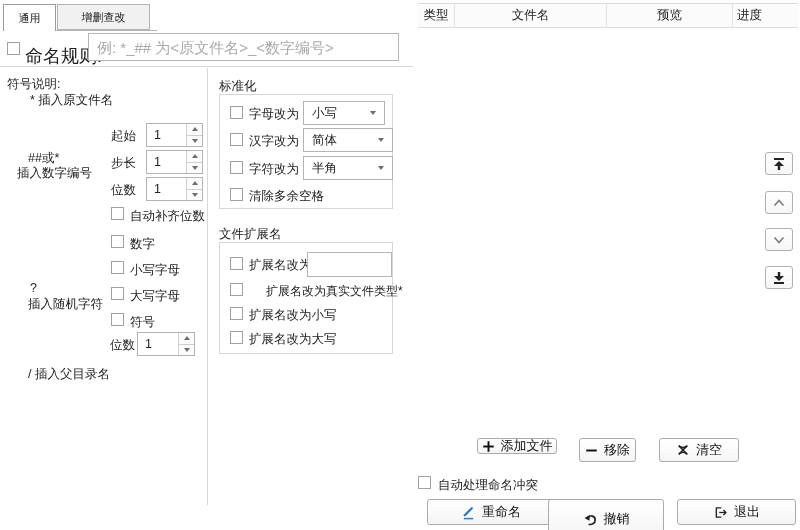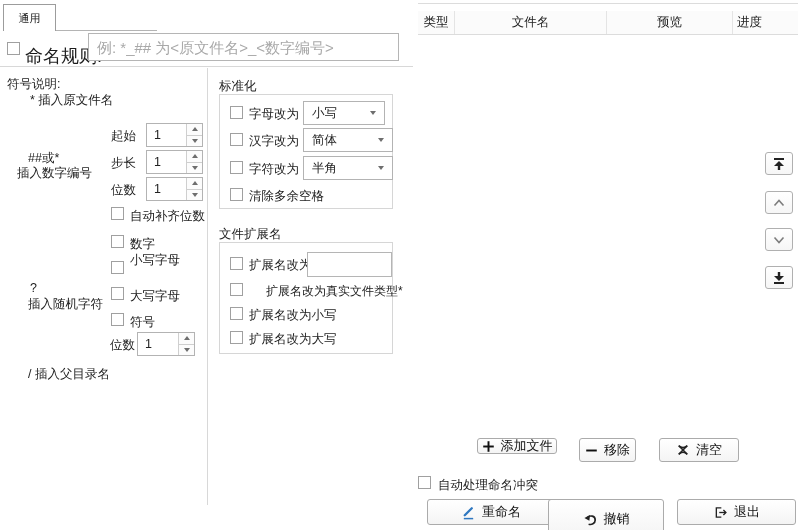--- a/index.html
+++ b/index.html
@@ -31,37 +31,40 @@
   .spin-btn.up { border-bottom:1px solid #cfcfcf; }
   .tri-up { width:0; height:0; border-left:3.5px solid transparent; border-right:3.5px solid transparent; border-bottom:4.5px solid #6e6e6e; }
   .tri-down { width:0; height:0; border-left:3.5px solid transparent; border-right:3.5px solid transparent; border-top:4.5px solid #6e6e6e; }
 
   
   .dd { border:1px solid #b3b3b3; background:#fff; display:flex; align-items:center; padding-left:8px; font-size:12.5px; position:absolute; }
   .dd .caret { position:absolute; right:8px; top:50%; margin-top:-2px; }
 
   
   #tbl { border-top:1px solid #dcdcdc; border-bottom:1px solid #d4d4d4; background:#fff; }
-  #tbl-head { display:flex; height:24px; background:#fbfbfb; border-bottom:1px solid #dcdcdc;margin-top:7px; }
+  #tbl-head { display:flex; height:24px; background:#fbfbfb; border-bottom:1px solid #dcdcdc; }
   .th { display:flex; align-items:center; justify-content:center; font-size:12.5px; color:#222; border-right:1px solid #e4e4e4; }
   .th:last-child { border-right:none; justify-content:flex-start; padding-left:4px;text-align:center; }
 
   
   .btn { display:flex; align-items:center; justify-content:center; gap:6px; border:1px solid #ababab; border-radius:3px; background:linear-gradient(#ffffff,#f4f4f4); font-size:13px; color:#111; cursor:default; }
   .sqbtn { display:flex; align-items:center; justify-content:center; border:1px solid #b0b0b0; border-radius:3px; background:linear-gradient(#ffffff,#f6f6f6); }
 </style>
 </head>
 <body>
 
 <div id="win">
 
   <div class="abs" style="left:56px;top:30px;width:101px;height:1px;background:#b4b4b4;z-index:1"></div>
   <div class="tab active abs" style="left:3px;top:4px;width:53px;height:27px">
     <span>通用</span>
   </div>
+  <div class="tab inactive abs" style="left:57px;top:4px;width:93px;height:26px">
+    <span>增删查改</span>
+  </div>
 
   <span class="cb abs" style="left:7px;top:42px"></span>
   <span class="lbl abs" style="left:25px;top:44px;font-size:18px">命名规则:</span>
   <input class="txt abs" id="rule-input" style="left: 88px; top: 33px; width: 311px; height: 28px;" placeholder="例: *_## 为&lt;原文件名&gt;_&lt;数字编号&gt;">
 
   <div class="hline abs" style="left:0;top:66px;width:413px"></div>
   <div class="vline abs" style="left:207px;top:68px;height:437px"></div>
 
   <span class="lbl abs" style="left:7px;top:76px">符号说明:</span>
   <span class="lbl abs" style="left:30px;top:92px">* 插入原文件名</span>
@@ -108,21 +111,21 @@
     </span>
   </div>
 
   <span class="cb abs" style="left:111px;top:207px"></span>
   <span class="lbl abs" style="left:130px;top:208px">自动补齐位数</span>
 
   <span class="cb abs" style="left:111px;top:235px"></span>
   <span class="lbl abs" style="left:130px;top:236px">数字</span>
 
   <span class="cb abs" style="left:111px;top:261px"></span>
-  <span class="lbl abs" style="left:130px;top:252px">小写字母</span>
+  <span class="lbl abs" style="left:130px;top:262px">小写字母</span>
 
   <span class="lbl abs" style="left:30px;top:281px">?</span>
   <span class="lbl abs" style="left:28px;top:296px">插入随机字符</span>
 
   <span class="cb abs" style="left:111px;top:287px"></span>
   <span class="lbl abs" style="left:130px;top:288px">大写字母</span>
 
   <span class="cb abs" style="left:111px;top:313px"></span>
   <span class="lbl abs" style="left:130px;top:314px">符号</span>
 

